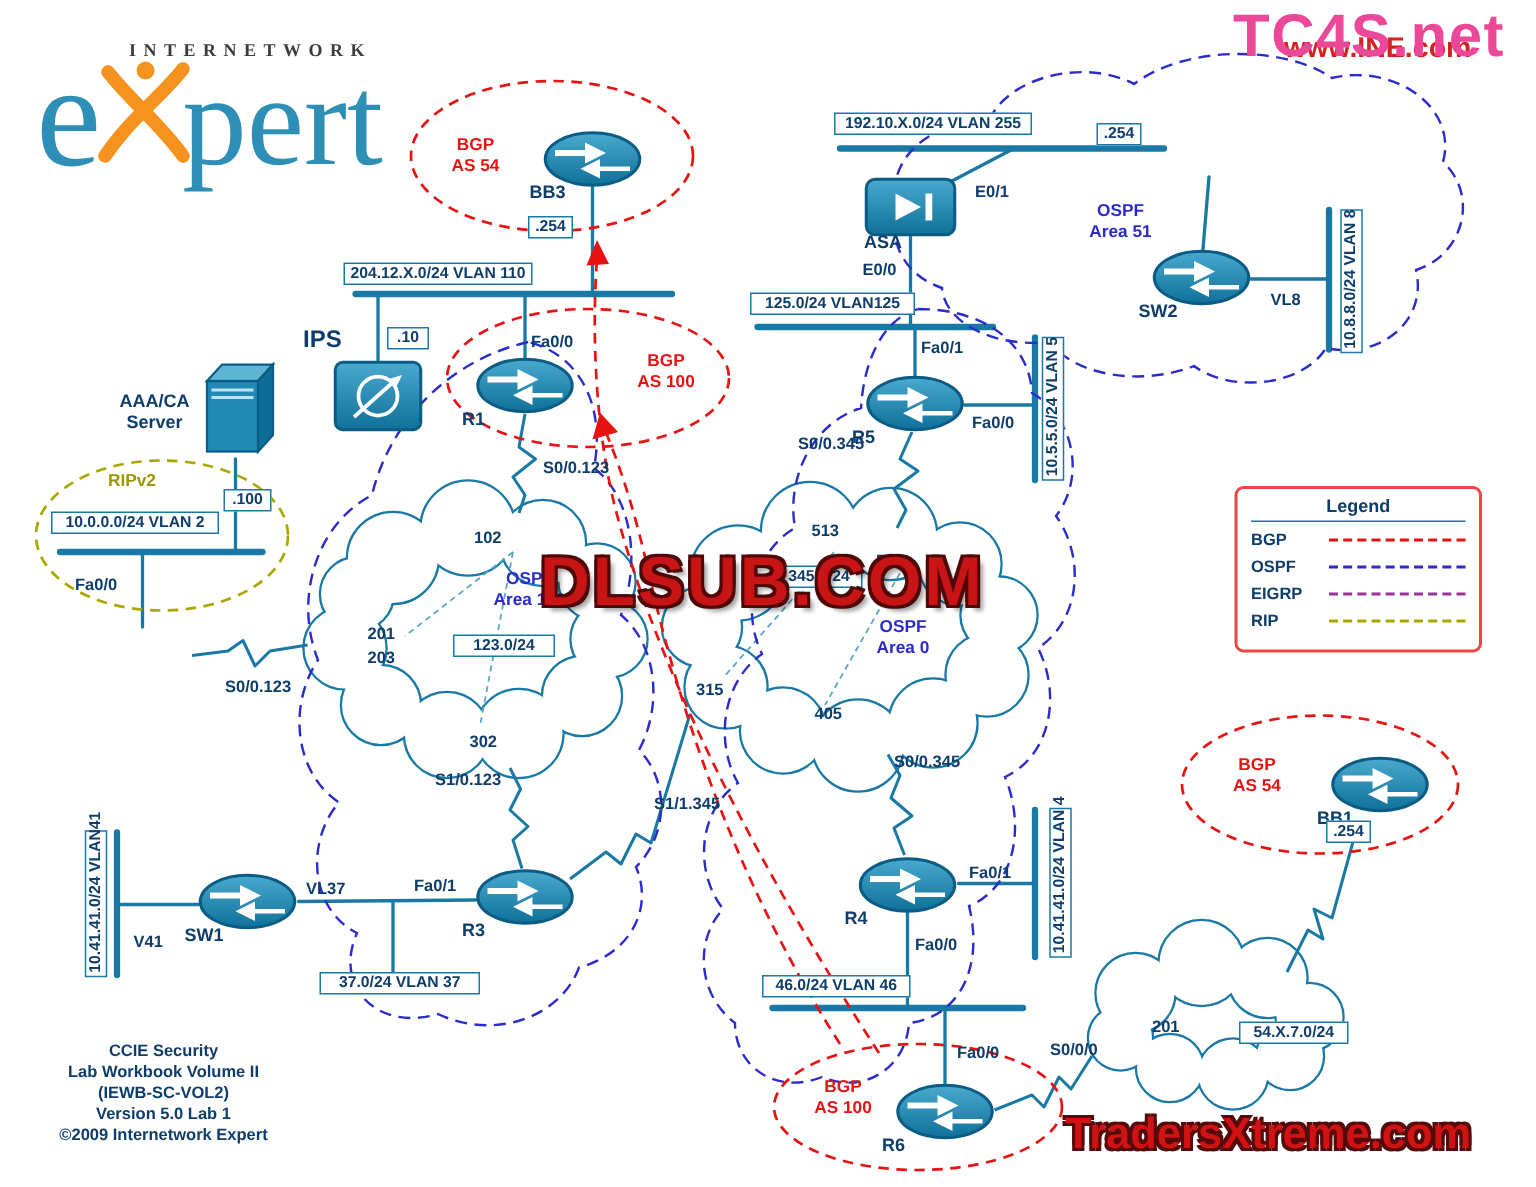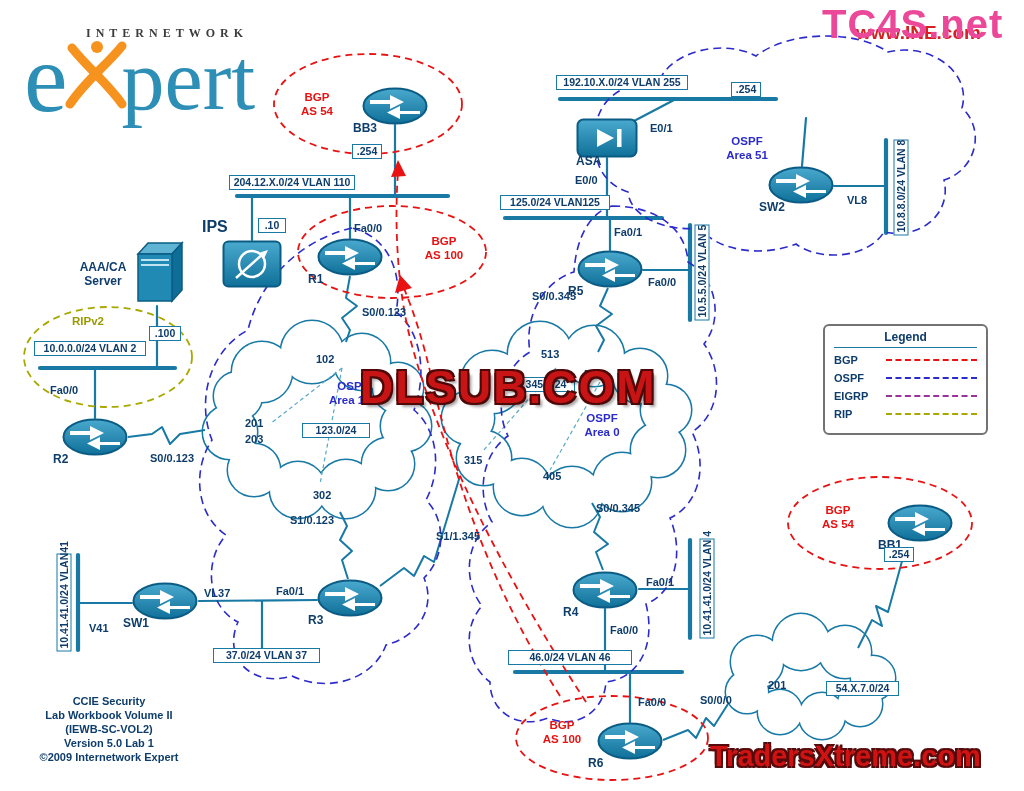--- a/index.html
+++ b/index.html
@@ -11,21 +11,21 @@
   .device svg { display:block; margin:0 auto; }
   .dname { color:#0e3d6b; font-weight:bold; font-size:12px; margin-top:-4px; }
   .nbox { position:absolute; z-index:3; border:1.5px solid #1879a5; background:#fff; color:#0e3d6b;
           font-weight:bold; font-size:10.5px; line-height:13px; padding:0 2px; white-space:nowrap; text-align:center; }
   .nbox.rot { transform:rotate(-90deg); }
   .iflabel { position:absolute; z-index:3; color:#0e3d6b; font-weight:bold; font-size:11px; white-space:nowrap; }
   .dlci { position:absolute; z-index:3; color:#0e3d6b; font-weight:bold; font-size:11px; }
   .area-label { position:absolute; z-index:3; font-weight:bold; font-size:11.5px; line-height:14px;
                 text-align:center; white-space:pre-line; }
   .red { color:#e81212; } .blue { color:#2b2bcc; } .olive { color:#9a9a00; }
-  .legend { position:absolute; z-index:3; left:823px; top:324px; width:165px; border:2px solid #737373;
+  .legend { position:absolute; z-index:3; left:823px; top:324px; width:165px; border:2px solid #ef4444;
             border-radius:6px; background:#fff; padding:4px 9px 7px; }
   .ltitle { text-align:center; color:#0e3d6b; font-weight:bold; font-size:12px; padding-bottom:3px;
             border-bottom:1.5px solid #1879a5; margin-bottom:5px; }
   .lrow { display:flex; align-items:center; gap:8px; margin:6px 0; }
   .llabel { width:44px; color:#0e3d6b; font-weight:bold; font-size:11px; }
   .ldash { flex:1; height:0; border-top:2.5px dashed currentColor; }
   .c-bgp{color:#e81212} .c-ospf{color:#2b2bcc} .c-eigrp{color:#993399} .c-rip{color:#a8a800}
   .footer { position:absolute; z-index:3; left:14px; top:694px; width:190px; text-align:center;
             color:#0e3d6b; font-weight:bold; font-size:11px; line-height:14px; }
   .major { position:absolute; z-index:3; left:303px; top:698px; width:100px; border:2px solid #1879a5;
@@ -257,26 +257,20 @@
         <use href="#sym-router"></use>
       </svg>
     <div class="dname">R1</div>
   </div>
   <div class="device" style="left:568px;top:250px">
     <svg width="66" height="38">
         <use href="#sym-router"></use>
       </svg>
     <div class="dname">R5</div>
   </div>
-  <div class="device" style="left:53px;top:418px">
-    <svg width="66" height="38">
-        <use href="#sym-router"></use>
-      </svg>
-    <div class="dname">R2</div>
-  </div>
   <div class="device" style="left:123px;top:582px">
     <svg width="66" height="38">
         <use href="#sym-router"></use>
       </svg>
     <div class="dname">SW1</div>
   </div>
   <div class="device" style="left:308px;top:579px">
     <svg width="66" height="38">
         <use href="#sym-router"></use>
       </svg>
@@ -310,21 +304,21 @@
       <use href="#sym-server"></use>
     </svg>
   <div class="area-label" style="left:74px;top:260px;width:58px;color:#0e3d6b;font-size:12px">AAA/CA
 Server</div>
 
   <div class="nbox" style="left:229px;top:175px;width:126px">204.12.X.0/24 VLAN 110</div>
   <div class="nbox" style="left:556px;top:75px;width:132px">192.10.X.0/24 VLAN 255</div>
   <div class="nbox" style="left:500px;top:195px;width:110px">125.0/24 VLAN125</div>
   <div class="nbox" style="left:34px;top:341px;width:112px">10.0.0.0/24 VLAN 2</div>
   <div class="nbox" style="left:213px;top:648px;width:107px">37.0/24 VLAN 37</div>
-  <div class="nbox" style="left:508px;top:650px;width:124px">46.0/24 VLAN 46</div>
+  <div class="nbox" style="left:508px;top:650px;width:99px">46.0/24 VLAN 46</div>
   <div class="nbox" style="left:302px;top:423px;width:68px">123.0/24</div>
   <div class="nbox" style="left:517px;top:377px;width:58px">345.0/24</div>
   <div class="nbox" style="left:826px;top:681px;width:73px">54.X.7.0/24</div>
   <div class="nbox rot" style="left:654px;top:265px;width:96px">10.5.5.0/24 VLAN 5</div>
   <div class="nbox rot" style="left:853px;top:180px;width:96px">10.8.8.0/24 VLAN 8</div>
   <div class="nbox rot" style="left:15px;top:595px;width:98px">10.41.41.0/24 VLAN41</div>
   <div class="nbox rot" style="left:657px;top:581px;width:100px">10.41.41.0/24 VLAN 4</div>
 
   <div class="nbox" style="left:352px;top:144px;width:30px">.254</div>
   <div class="nbox" style="left:731px;top:82px;width:30px">.254</div>

